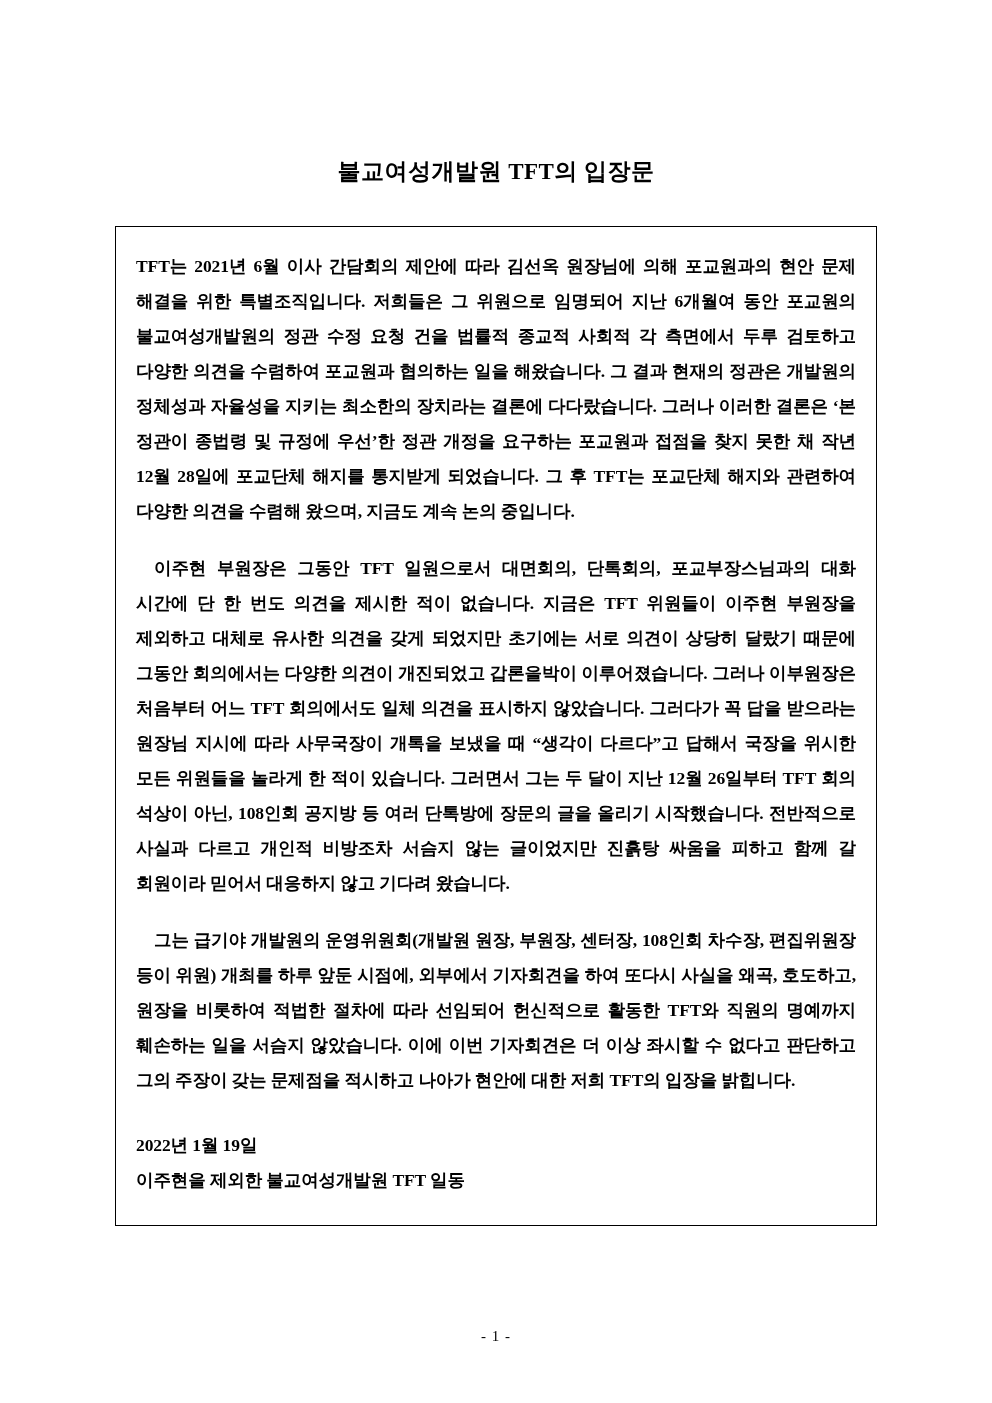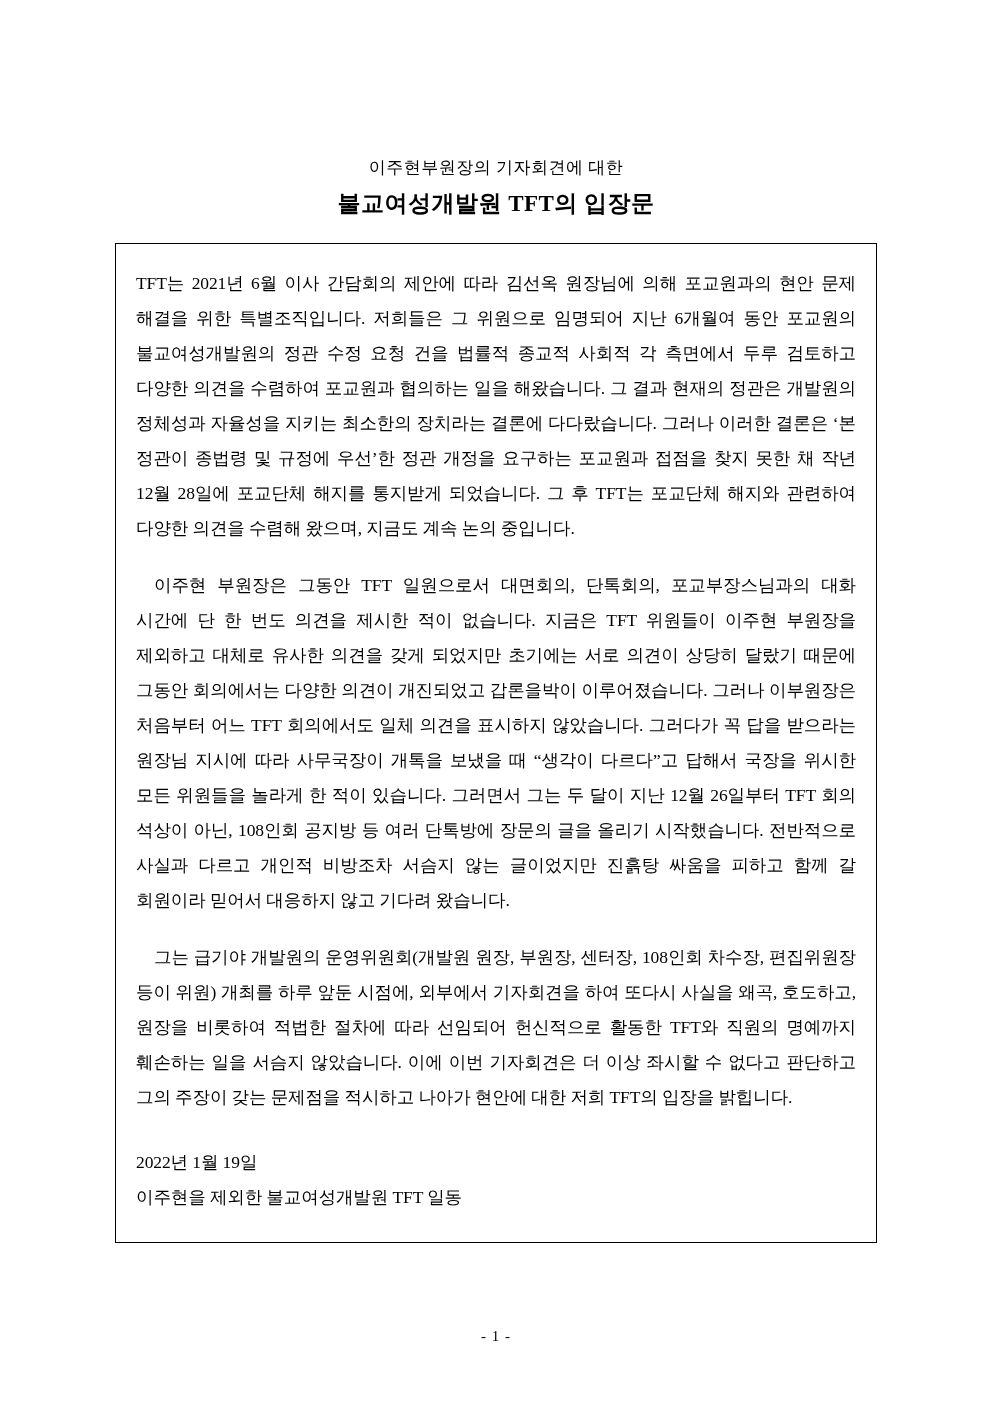--- a/index.html
+++ b/index.html
@@ -31,26 +31,27 @@
     line-height: 1.5;
     margin-bottom: 6px;
   }
   .title-main {
     font-size: 23px;
     font-weight: bold;
     letter-spacing: 0.5px;
     line-height: 1.5;
   }
   .body-box {
-    margin: 22px auto 0 auto;
+    margin: 36px auto 0 auto;
     width: 762px;
     box-sizing: border-box;
     border: 1.5px solid #000;
     padding: 22px 20px 22px 20px;
     min-height: 1000px;
+    font-weight: bold;
   }
   .para {
     font-size: 17.5px;
     line-height: 2.0;
     text-align: justify;
     text-justify: inter-word;
     text-indent: 0;
     margin: 0 0 22px 0;
     word-break: keep-all;
     letter-spacing: -0.1px;
@@ -78,21 +79,20 @@
     font-size: 15px;
     letter-spacing: 1px;
   }
 </style>
 </head>
 <body>
 
 <div class="page">
 
   <div class="title-block">
-    <div class="title-sub">이주현부원장의 기자회견에 대한</div>
     <div class="title-main">불교여성개발원 TFT의 입장문</div>
   </div>
 
   <div class="body-box">
     <p class="para"> TFT는 2021년 6월 이사 간담회의 제안에 따라 김선옥 원장님에 의해 포교원과의 현안 문제 해결을 위한 특별조직입니다. 저희들은 그 위원으로 임명되어 지난 6개월여 동안 포교원의 불교여성개발원의 정관 수정 요청 건을 법률적 종교적 사회적 각 측면에서 두루 검토하고 다양한 의견을 수렴하여 포교원과 협의하는 일을 해왔습니다. 그 결과 현재의 정관은 개발원의 정체성과 자율성을 지키는 최소한의 장치라는 결론에 다다랐습니다. 그러나 이러한 결론은 ‘본 정관이 종법령 및 규정에 우선’한 정관 개정을 요구하는 포교원과 접점을 찾지 못한 채 작년 12월 28일에 포교단체 해지를 통지받게 되었습니다. 그 후 TFT는 포교단체 해지와 관련하여 다양한 의견을 수렴해 왔으며, 지금도 계속 논의 중입니다.</p>
     <p class="para indent">이주현 부원장은 그동안 TFT 일원으로서 대면회의, 단톡회의, 포교부장스님과의 대화 시간에 단 한 번도 의견을 제시한 적이 없습니다. 지금은 TFT 위원들이 이주현 부원장을 제외하고 대체로 유사한 의견을 갖게 되었지만 초기에는 서로 의견이 상당히 달랐기 때문에 그동안 회의에서는 다양한 의견이 개진되었고 갑론을박이 이루어졌습니다. 그러나 이부원장은 처음부터 어느 TFT 회의에서도 일체 의견을 표시하지 않았습니다. 그러다가 꼭 답을 받으라는 원장님 지시에 따라 사무국장이 개톡을 보냈을 때 “생각이 다르다”고 답해서 국장을 위시한 모든 위원들을 놀라게 한 적이 있습니다. 그러면서 그는 두 달이 지난 12월 26일부터 TFT 회의 석상이 아닌, 108인회 공지방 등 여러 단톡방에 장문의 글을 올리기 시작했습니다. 전반적으로 사실과 다르고 개인적 비방조차 서슴지 않는 글이었지만 진흙탕 싸움을 피하고 함께 갈 회원이라 믿어서 대응하지 않고 기다려 왔습니다.</p>
     <p class="para indent">그는 급기야 개발원의 운영위원회(개발원 원장, 부원장, 센터장, 108인회 차수장, 편집위원장 등이 위원) 개최를 하루 앞둔 시점에, 외부에서 기자회견을 하여 또다시 사실을 왜곡, 호도하고, 원장을 비롯하여 적법한 절차에 따라 선임되어 헌신적으로 활동한 TFT와 직원의 명예까지 훼손하는 일을 서슴지 않았습니다. 이에 이번 기자회견은 더 이상 좌시할 수 없다고 판단하고 그의 주장이 갖는 문제점을 적시하고 나아가 현안에 대한 저희 TFT의 입장을 밝힙니다.</p>
 
     <div class="signature">
       <div>2022년 1월 19일</div>

